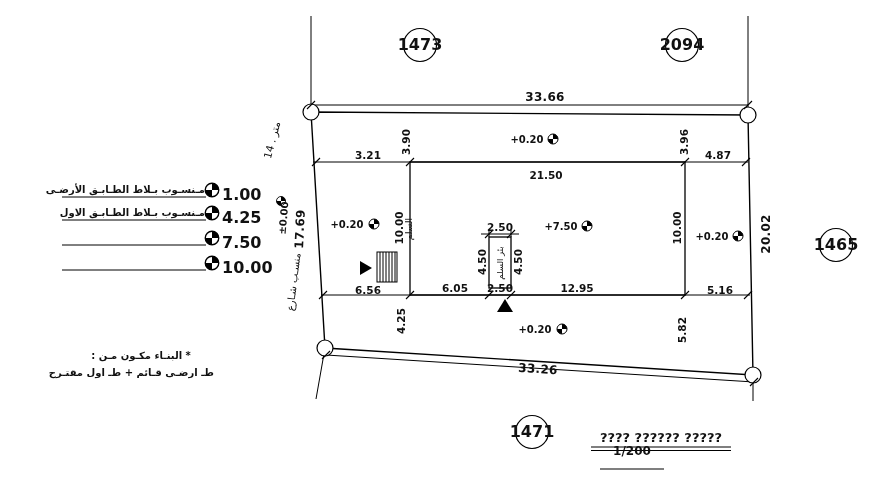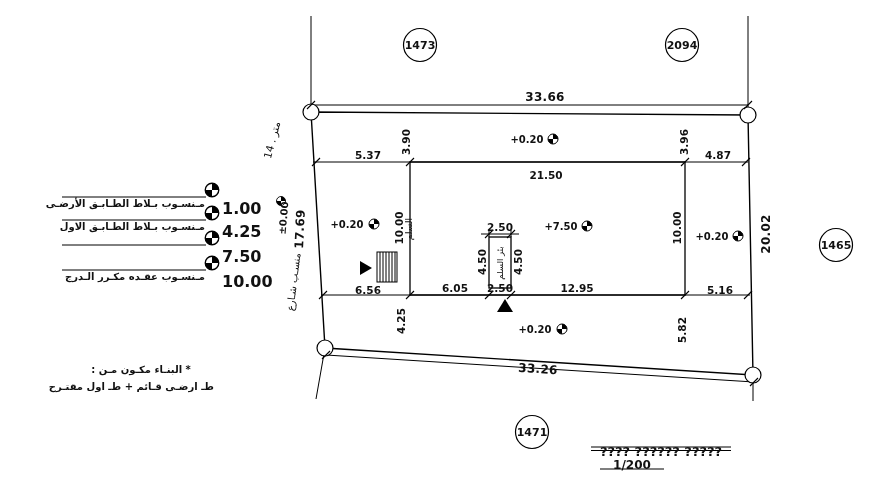--- a/index.html
+++ b/index.html
@@ -1,25 +1,25 @@
 <!DOCTYPE html>
 <html><head>
 <meta charset="utf-8">
 <style>
   html,body{margin:0;padding:0;background:#fff;}
   .canvas{position:relative;width:889px;height:498px;background:#fff;
           font-family:"DejaVu Sans",sans-serif;color:#111;overflow:hidden;}
   svg{position:absolute;left:0;top:0;}
   .lbl{position:absolute;transform:translate(-50%,-50%);white-space:nowrap;line-height:1;}
-  .abs{position:absolute;line-height:1.25;white-space:nowrap;margin-top:14px;}
+  .abs{position:absolute;line-height:1.25;white-space:nowrap;}
   .rot{transform:translate(-50%,-50%) rotate(-90deg);}
   .dim{font-size:10.5px;font-weight:600;}
   .dim-main{font-size:12px;font-weight:700;letter-spacing:.3px;}
   .elev{font-size:10px;font-weight:600;}
-  .survey{font-size:11px;font-weight:700;}
+  .survey{font-size:16px;font-weight:700;}
   .ar{font-size:10px;direction:rtl;}
   .ar-sm{font-size:8.5px;direction:rtl;}
   .legend-label{font-size:10px;direction:rtl;text-align:right;font-weight:600;}
   .legend-value{font-size:16px;font-weight:700;}
   .note{font-size:10px;font-weight:600;text-align:center;direction:rtl;}
   .title-txt{font-size:13px;font-weight:700;text-align:center;}
   .scale-txt{font-size:12px;font-weight:600;text-align:center;}
 </style>
 </head>
 <body>
@@ -149,21 +149,21 @@
   <div class="lbl survey" style="left:420px;top:45px">1473</div>
   <div class="lbl survey" style="left:682px;top:45px">2094</div>
   <div class="lbl survey" style="left:836px;top:245px">1465</div>
   <div class="lbl survey" style="left:532px;top:432px">1471</div>
 
   <div class="lbl dim-main" style="left:545px;top:97px">33.66</div>
   <div class="lbl dim-main" style="left:538px;top:369px;transform:translate(-50%,-50%) rotate(3.5deg)">33.26</div>
   <div class="lbl dim-main" style="left:300px;top:229px;transform:translate(-50%,-50%) rotate(-87deg)">17.69</div>
   <div class="lbl dim-main" style="left:766px;top:234px;transform:translate(-50%,-50%) rotate(-90deg)">20.02</div>
 
-  <div class="lbl dim" style="left:368px;top:155px">5.37</div>
+  <div class="lbl dim" style="left:368px;top:155px">3.21</div>
   <div class="lbl dim" style="left:546px;top:175px">21.50</div>
   <div class="lbl dim" style="left:718px;top:155px">4.87</div>
   <div class="lbl dim rot" style="left:406px;top:142px">3.90</div>
   <div class="lbl dim rot" style="left:684px;top:142px">3.96</div>
   <div class="lbl dim rot" style="left:399px;top:228px">10.00</div>
   <div class="lbl dim rot" style="left:677px;top:228px">10.00</div>
   <div class="lbl dim" style="left:368px;top:290px">6.56</div>
   <div class="lbl dim" style="left:455px;top:288px">6.05</div>
   <div class="lbl dim" style="left:500px;top:288px">2.50</div>
   <div class="lbl dim" style="left:577px;top:288px">12.95</div>
@@ -184,21 +184,20 @@
   <div class="lbl ar-sm rot" style="left:500px;top:263px">بئر السلم</div>
   <div class="lbl ar-sm rot" style="left:409px;top:229px;font-size:9px">السلم</div>
   <div class="lbl ar" style="left:294px;top:282px;transform:translate(-50%,-50%) rotate(-83deg)">منسـب شـارع</div>
   <div class="lbl ar" style="left:272px;top:140px;font-size:10.5px;transform:translate(-50%,-50%) rotate(-75deg)">متر . 14</div>
 
   <div class="abs legend-label" style="left:62px;top:184px;width:143px" dir="rtl">مـنسـوب بـلاط الطـابـق الأرضـى</div>
   <div class="abs legend-value" style="left:222px;top:185px">1.00</div>
   <div class="abs legend-label" style="left:62px;top:207px;width:143px" dir="rtl">مـنسـوب بـلاط الطـابـق الاول</div>
   <div class="abs legend-value" style="left:222px;top:208px">4.25</div>
   <div class="abs legend-value" style="left:222px;top:233px">7.50</div>
-  <div class="abs legend-label" style="left:62px;top:257px;width:143px" dir="rtl">مـنسـوب عقـده مكـرر الـدرج</div>
   <div class="abs legend-value" style="left:222px;top:258px">10.00</div>
 
   <div class="abs note" style="left:85px;top:350px;width:112px" dir="rtl">* البنـاء مكـون مـن :</div>
   <div class="abs note" style="left:62px;top:367px;width:152px" dir="rtl">طـ ارضـى قـائم + طـ اول مقتـرح</div>
 
   <div class="abs title-txt" style="left:591px;top:430px;width:140px">???? ?????? ?????</div>
   <div class="abs scale-txt" style="left:600px;top:444px;width:64px">1/200</div>
 
 </div>
 

